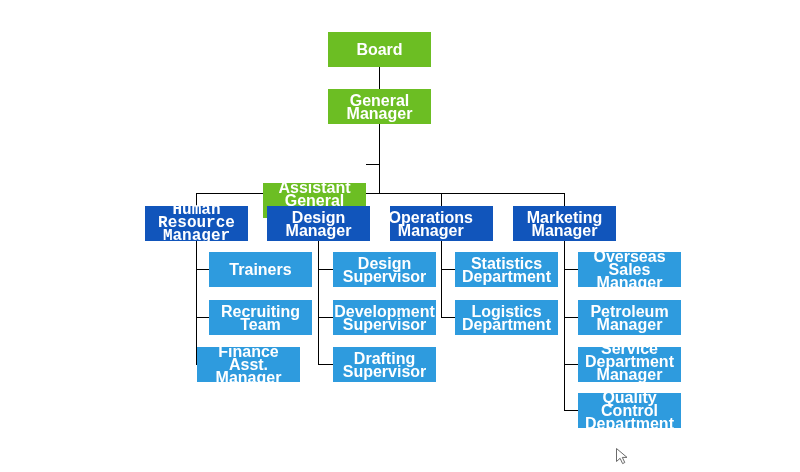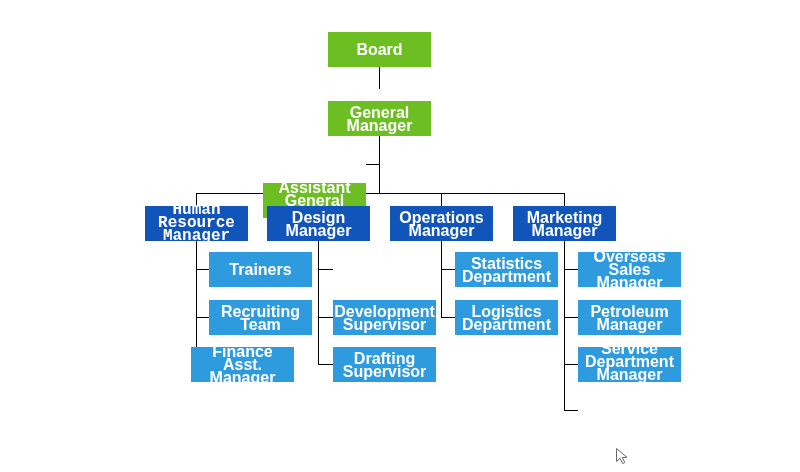--- a/index.html
+++ b/index.html
@@ -64,50 +64,53 @@
       <path d="M564.5,269.5 H578"></path>
       <path d="M564.5,317.5 H578"></path>
       <path d="M564.5,364.5 H578"></path>
       <path d="M564.5,410.5 H578"></path>
     </g>
   </svg>
 
   <div class="node executive" style="left:328px; top:32px;">
     <span>Board</span>
   </div>
-  <div class="node executive" style="left:328px; top:89px;margin-top:12px;">
+  <div class="node executive" style="left:328px; top:89px;">
     <span>General Manager</span>
   </div>
   <div class="node executive" style="left:263px; top:147px;margin-top:36px;">
     <span>Assistant General Manager</span>
   </div>
 
   <div class="node manager" style="left:145px; top:206px;font-family:Liberation Mono, monospace;">
     <span>Human Resource Manager</span>
   </div>
   <div class="node manager" style="left:267px; top:206px;">
     <span>Design Manager</span>
   </div>
-  <div class="node manager" style="left:390px; top:206px;">
+  <div class="node manager" style="left:390px; top:206px;justify-content:flex-end;">
     <span>Operations Manager</span>
   </div>
   <div class="node manager" style="left:513px; top:206px;">
     <span>Marketing Manager</span>
   </div>
 
   <div class="node team" style="left:209px; top:252px;">
     <span>Trainers</span>
   </div>
   <div class="node team" style="left:209px; top:300px;">
     <span>Recruiting Team</span>
   </div>
-  <div class="node team" style="left:191px; top:347px;justify-content:center;">
+  <div class="node team" style="left:197px; top:347px;justify-content:center;">
     <span>Finance Asst. Manager</span>
   </div>
 
+  <div class="node team" style="left:333px; top:252px;">
+    <span>Design Supervisor</span>
+  </div>
   <div class="node team" style="left:333px; top:300px;">
     <span>Development Supervisor</span>
   </div>
   <div class="node team" style="left:333px; top:347px;">
     <span>Drafting Supervisor</span>
   </div>
 
   <div class="node team" style="left:455px; top:252px;">
     <span>Statistics Department</span>
   </div>
@@ -117,18 +120,21 @@
 
   <div class="node team" style="left:578px; top:252px;">
     <span>Overseas Sales Manager</span>
   </div>
   <div class="node team" style="left:578px; top:300px;">
     <span>Petroleum Manager</span>
   </div>
   <div class="node team" style="left:578px; top:347px;align-items:flex-end;">
     <span>Service Department Manager</span>
   </div>
+  <div class="node team" style="left:578px; top:393px;">
+    <span>Quality Control Department</span>
+  </div>
 
   <svg class="cursor" width="15" height="19" viewBox="0 0 15 19">
     <path d="M1.5,1.5 L1.5,14.5 L5.1,11.3 L7.6,16.6 L9.8,15.5 L7.3,10.4 L12,10.4 Z" fill="#ffffff" stroke="#6b6b6b" stroke-width="1" stroke-linejoin="round"></path>
   </svg>
 
 </div>
 
 </body></html>

